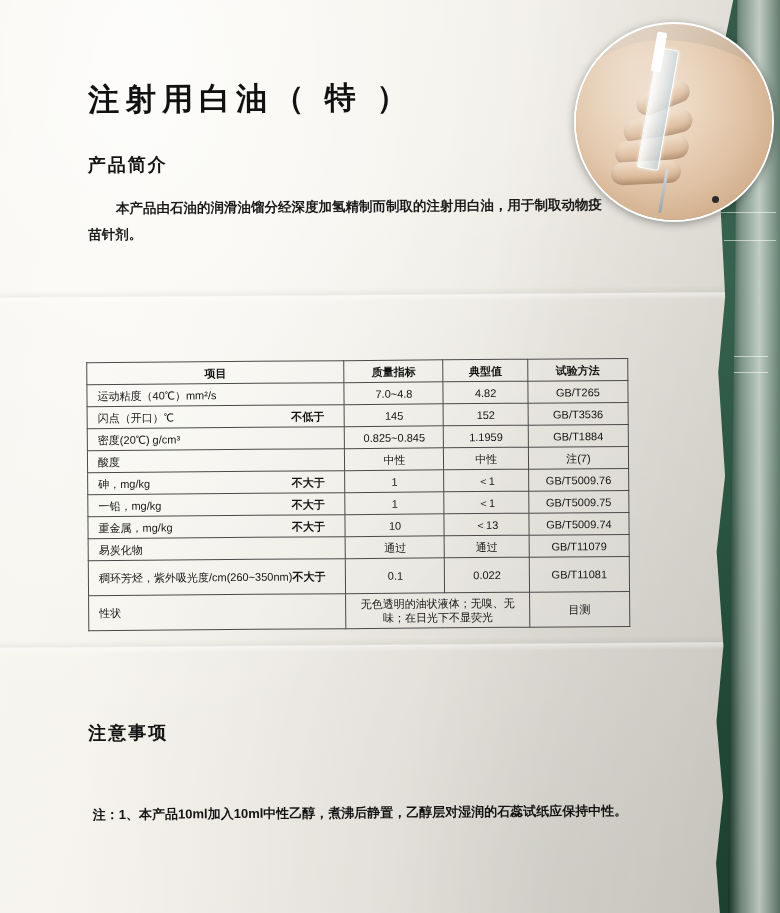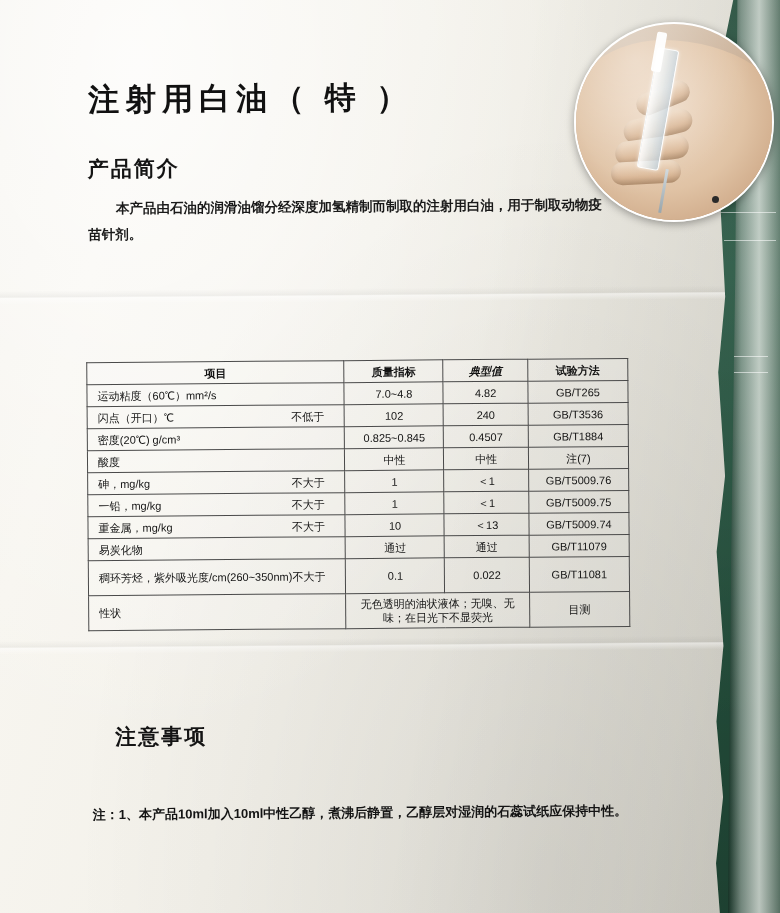--- a/index.html
+++ b/index.html
@@ -101,27 +101,27 @@
     top: 68px;
     font-size: 31px;
     font-weight: bold;
     letter-spacing: 6px;
     color: #111;
     white-space: nowrap;
   }
 
   .section-heading {
     position: absolute;
-    font-size: 21px;
+    font-size: 18px;
     font-weight: bold;
     letter-spacing: 2px;
     color: #141414;
   }
   #intro-heading { left: 104px; top: 148px; }
-  #notice-heading { left: 100px; top: 716px; margin-left: 27px; }
+  #notice-heading { left: 100px; top: 716px; }
 
   .intro-body {
     position: absolute;
     left: 104px;
     top: 192px;
     width: 520px;
     font-size: 13.5px;
     line-height: 26px;
     color: #1a1a1a;
     text-indent: 28px;
@@ -168,24 +168,24 @@
     text-align: left;
     padding-left: 10px;
     position: relative;
   }
   .item-row {
     display: flex;
     justify-content: space-between;
     align-items: baseline;
   }
   .item-name { white-space: nowrap; }
-  .item-qual { padding-right: 16px; white-space: nowrap; }
+  .item-qual { padding-right: 16px; white-space: nowrap; font-weight: bold; }
   .col-item { width: 178px; }
   .col-spec { width: 122px; }
-  .col-typ  { width: 122px; font-style: italic; }
+  .col-typ  { width: 122px; }
   .col-meth { width: 120px; }
   .merged-desc { text-align: center; }
 
   
   .photo-circle {
     position: absolute;
     right: 6px;
     top: 22px;
     width: 196px;
     height: 196px;
@@ -305,48 +305,48 @@
               <th class="col-item">项目</th>
               <th class="col-spec">质量指标</th>
               <th class="col-typ">典型值</th>
               <th class="col-meth">试验方法</th>
             </tr>
           </thead>
           <tbody>
             <tr>
               <td class="item">
                 <span class="item-row">
-                  <span class="item-name">运动粘度（60℃）mm²/s</span>
+                  <span class="item-name">运动粘度（40℃）mm²/s</span>
                   <span class="item-qual"></span>
                 </span>
               </td>
               <td>7.0~4.8</td>
               <td>4.82</td>
               <td>GB/T265</td>
             </tr>
             <tr>
               <td class="item">
                 <span class="item-row">
                   <span class="item-name">闪点（开口）℃</span>
                   <span class="item-qual">不低于</span>
                 </span>
               </td>
-              <td>102</td>
-              <td>240</td>
+              <td>145</td>
+              <td>152</td>
               <td>GB/T3536</td>
             </tr>
             <tr>
               <td class="item">
                 <span class="item-row">
                   <span class="item-name">密度(20℃) g/cm³</span>
                   <span class="item-qual"></span>
                 </span>
               </td>
               <td>0.825~0.845</td>
-              <td>0.4507</td>
+              <td>1.1959</td>
               <td>GB/T1884</td>
             </tr>
             <tr>
               <td class="item">
                 <span class="item-row">
                   <span class="item-name">酸度</span>
                   <span class="item-qual"></span>
                 </span>
               </td>
               <td>中性</td>

